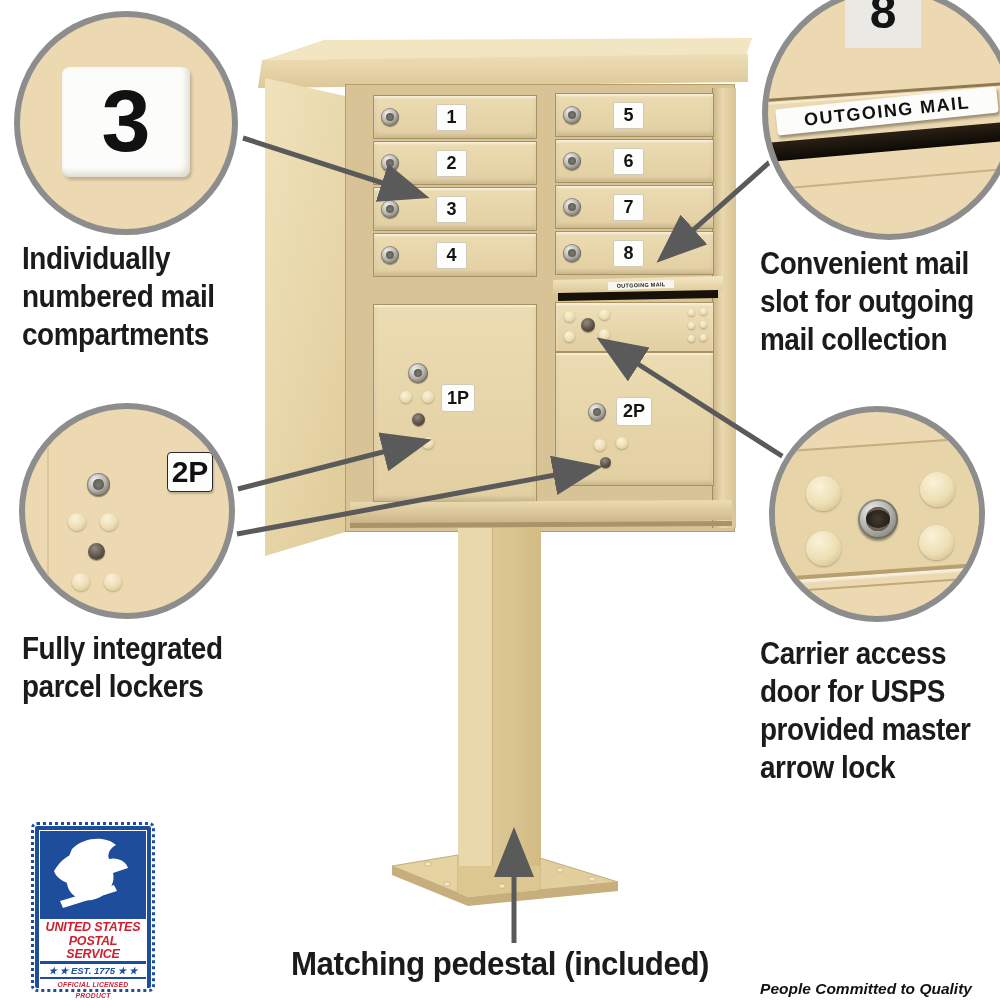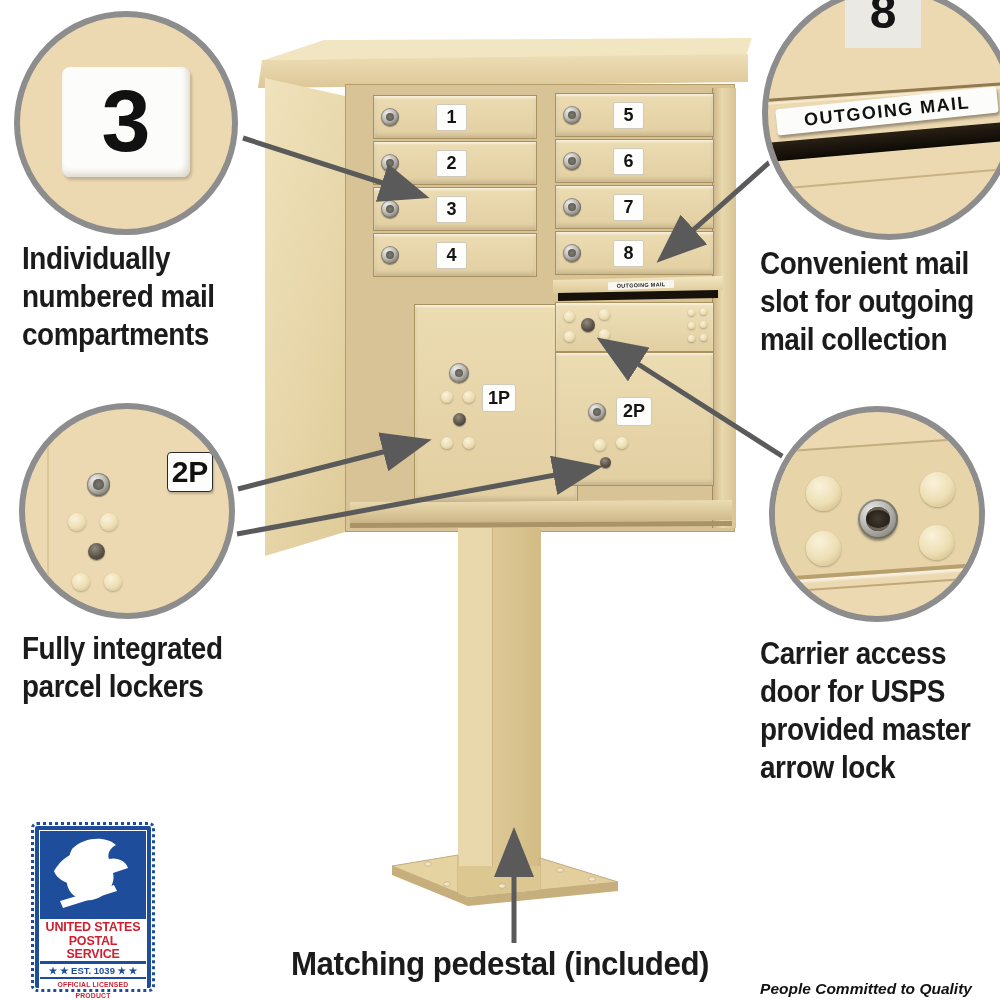--- a/index.html
+++ b/index.html
@@ -35,21 +35,21 @@
         box-shadow:0 1px 1px rgba(0,0,0,.35);}
   .cream-dot{position:absolute;border-radius:50%;
         background:radial-gradient(circle at 38% 30%,#faf2da,#eddfb4 55%,#cdb584);
         box-shadow:0 1px 2px rgba(0,0,0,.25);}
   .numlabel{position:absolute;left:62px;top:8px;width:29px;height:25px;background:#fdfdfb;
         border:1px solid #cfcabb;border-radius:2px;color:#141414;font-weight:bold;
         font-size:18px;line-height:25px;text-align:center;}
   .door .lock-metal{left:7px;top:12px;width:18px;height:18px;}
   .plabel{position:absolute;background:#fdfdfb;border:1px solid #cfcabb;border-radius:3px;
         color:#141414;font-weight:bold;font-size:18px;text-align:center;}
-  .door-1p{left:373px;top:304px;width:162px;height:196px;margin-left:41px;}
+  .door-1p{left:373px;top:304px;width:162px;height:196px;}
   .door-2p{left:555px;top:352px;width:157px;height:132px;}
   .carrier-panel{left:555px;top:302px;width:157px;height:48px;
         background:linear-gradient(#eee0b9,#e2cfa2);border:1px solid #a8905f;
         box-shadow:inset 0 2px 2px rgba(255,255,255,.5);}
   .hood{left:553px;top:276px;width:170px;height:18px;
         background:linear-gradient(#f3e7c4,#dcc795);
         clip-path:polygon(0 4px,100% 0,100% 14px,0 18px);}
   .hood-label{position:absolute;left:55px;top:5px;width:66px;height:8px;background:#f8f6f0;
         color:#1a1a1a;font-weight:bold;font-size:5.5px;line-height:8px;text-align:center;
         letter-spacing:.3px;transform:rotate(-2deg);overflow:hidden;}
@@ -109,21 +109,21 @@
   .cap1{left:22px;top:240px;}
   .cap2{left:760px;top:245px;}
   .cap3{left:22px;top:630px;}
   .cap4{left:760px;top:635px;}
   .cap-ped{left:270px;top:944px;width:460px;text-align:center;font-size:34px;
         transform:scaleX(.92);transform-origin:center top;}
 
   
   .stamp{left:35px;top:826px;width:116px;height:162px;background:#1e4d9b;
         outline:3px dotted #1e4d9b;outline-offset:1px;border-radius:2px;
-        display:flex;flex-direction:column;}
+        display:flex;flex-direction:column;font-style:italic;}
   .stamp-inner{margin:4px;background:#1e4d9b;flex:1;display:flex;flex-direction:column;
         border:1px solid #ffffff;}
   .eagle-box{height:88px;position:relative;}
   .stamp-band{background:#fff;text-align:center;padding:1px 0 0;}
   .stamp-red{color:#cf2030;font-weight:bold;font-size:13px;line-height:13.5px;letter-spacing:-.2px;
         transform:scaleX(.96);transform-origin:center;}
   .stamp-est{background:#fff;color:#1e4d9b;font-weight:bold;font-size:9.5px;line-height:13px;
         text-align:center;border-top:2px solid #1e4d9b;border-bottom:2px solid #1e4d9b;margin-top:1px;}
   .stamp-bottom{background:#fff;color:#cf2030;font-weight:bold;font-size:6.8px;line-height:11px;
         text-align:center;letter-spacing:.2px;}
@@ -311,20 +311,20 @@
           <path fill="#ffffff" d="M30,18 C44,4 66,6 74,14 C68,17 65,23 67,28 C75,26 84,30 86,37
                    L71,42 C74,54 64,66 50,69 C38,71 27,64 25,53 C23,42 25,28 30,18 Z"></path>
           <path fill="#ffffff" d="M18,70 L72,54 L75,60 L21,77 Z"></path>
           <path fill="#ffffff" d="M12,40 C18,30 26,24 30,24 C26,34 24,44 26,52 C20,50 14,46 12,40 Z"></path>
         </svg>
       </div>
       <div class="stamp-band">
         <div class="stamp-red">UNITED STATES</div>
         <div class="stamp-red">POSTAL SERVICE</div>
       </div>
-      <div class="stamp-est">★ ★ EST. 1039 ★ ★</div>
+      <div class="stamp-est">★ ★ EST. 1775 ★ ★</div>
       <div class="stamp-bottom">OFFICIAL LICENSED PRODUCT</div>
     </div>
   </div>
 
   <div class="abs sals-tag"><span>People Committed to Quality Since 1936</span><sup>®</sup></div>
 
 </div>
 
 </body></html>

